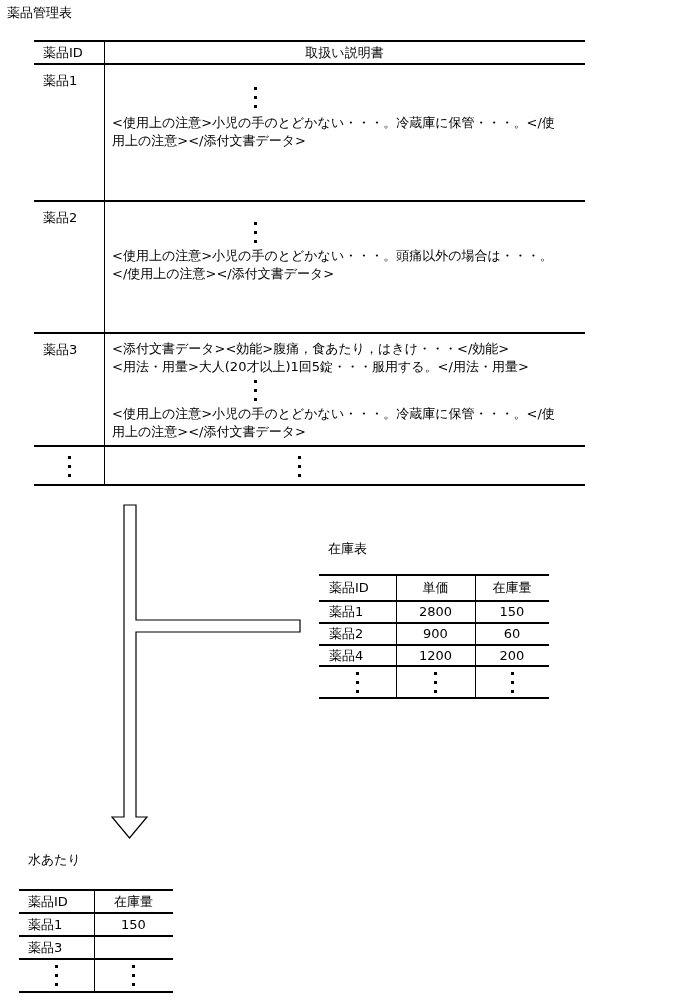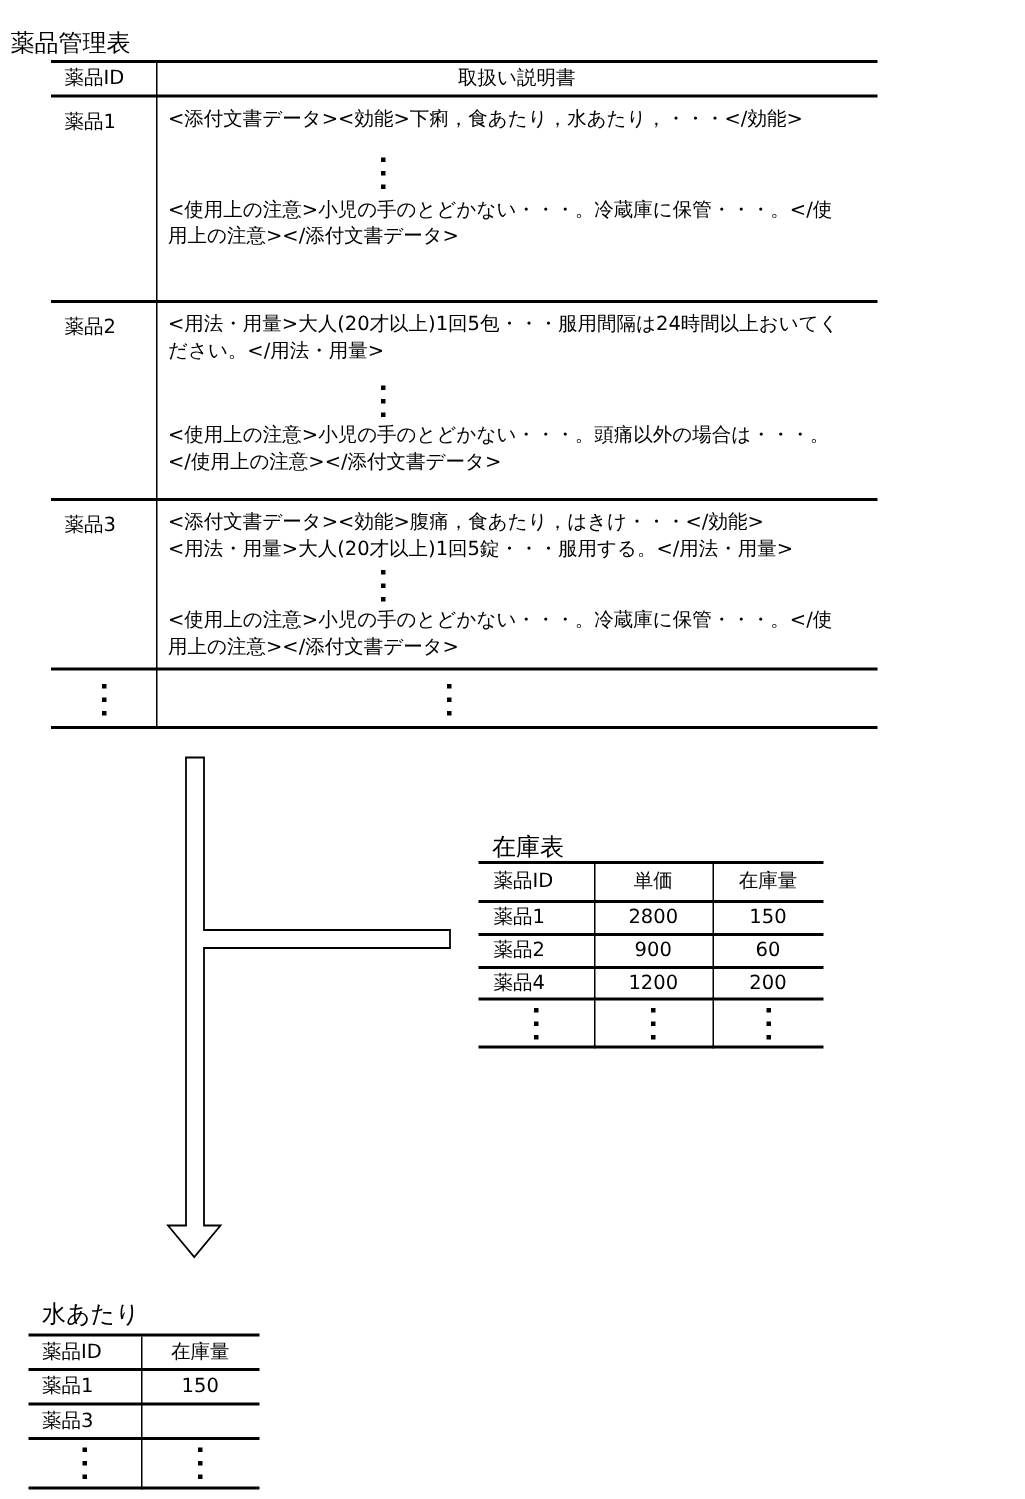--- a/index.html
+++ b/index.html
@@ -1,18 +1,18 @@
 <!DOCTYPE html>
 <html><head>
 <meta charset="utf-8">
 <style>
   html,body{margin:0;padding:0;background:#fff;}
   body{font-family:"DejaVu Sans",sans-serif;font-size:13px;color:#000;}
   .canvas{position:relative;width:683px;height:999px;background:#fff;overflow:hidden;}
-  .label{position:absolute;font-size:16px;line-height:14px;white-space:nowrap;margin-top:16px;}
+  .label{position:absolute;font-size:13px;line-height:14px;white-space:nowrap;}
 
   
   .mtable{position:absolute;left:34px;top:40px;width:551px;border-top:2px solid #000;}
   .mrow{display:flex;border-bottom:2px solid #000;align-items:stretch;}
   .c1{width:70px;flex:none;box-sizing:border-box;padding-left:9px;}
   .c2{flex:1;min-width:0;box-sizing:border-box;}
   .mheader{height:21px;line-height:21px;}
   .mheader .c2{text-align:center;}
   .idcell{padding-top:7px;}
   .desc{padding:6px 18px 0 8px;line-height:17.5px;word-break:break-all;}
@@ -67,34 +67,32 @@
 
   <div class="mtable">
     <div class="mrow mheader">
       <div class="c1">薬品ID</div>
       <div class="c2">取扱い説明書</div>
     </div>
 
     <div class="mrow" style="height:135px">
       <div class="c1 idcell">薬品1</div>
       <div class="c2 desc">
-        <div>&lt;添付文書データ&gt;&lt;効能&gt;下痢，食あたり，水あたり，・・・&lt;/効能&gt;</div>
         <div class="vdots d-r1">
             <i></i>
             <i></i>
             <i></i>
           </div>
         <div>&lt;使用上の注意&gt;小児の手のとどかない・・・。冷蔵庫に保管・・・。&lt;/使用上の注意&gt;&lt;/添付文書データ&gt;</div>
       </div>
     </div>
 
     <div class="mrow" style="height:130px">
       <div class="c1 idcell">薬品2</div>
       <div class="c2 desc">
-        <div>&lt;用法・用量&gt;大人(20才以上)1回5包・・・服用間隔は24時間以上おいてください。&lt;/用法・用量&gt;</div>
         <div class="vdots d-r2">
             <i></i>
             <i></i>
             <i></i>
           </div>
         <div>&lt;使用上の注意&gt;小児の手のとどかない・・・。頭痛以外の場合は・・・。&lt;/使用上の注意&gt;&lt;/添付文書データ&gt;</div>
       </div>
     </div>
 
     <div class="mrow" style="height:111px">

